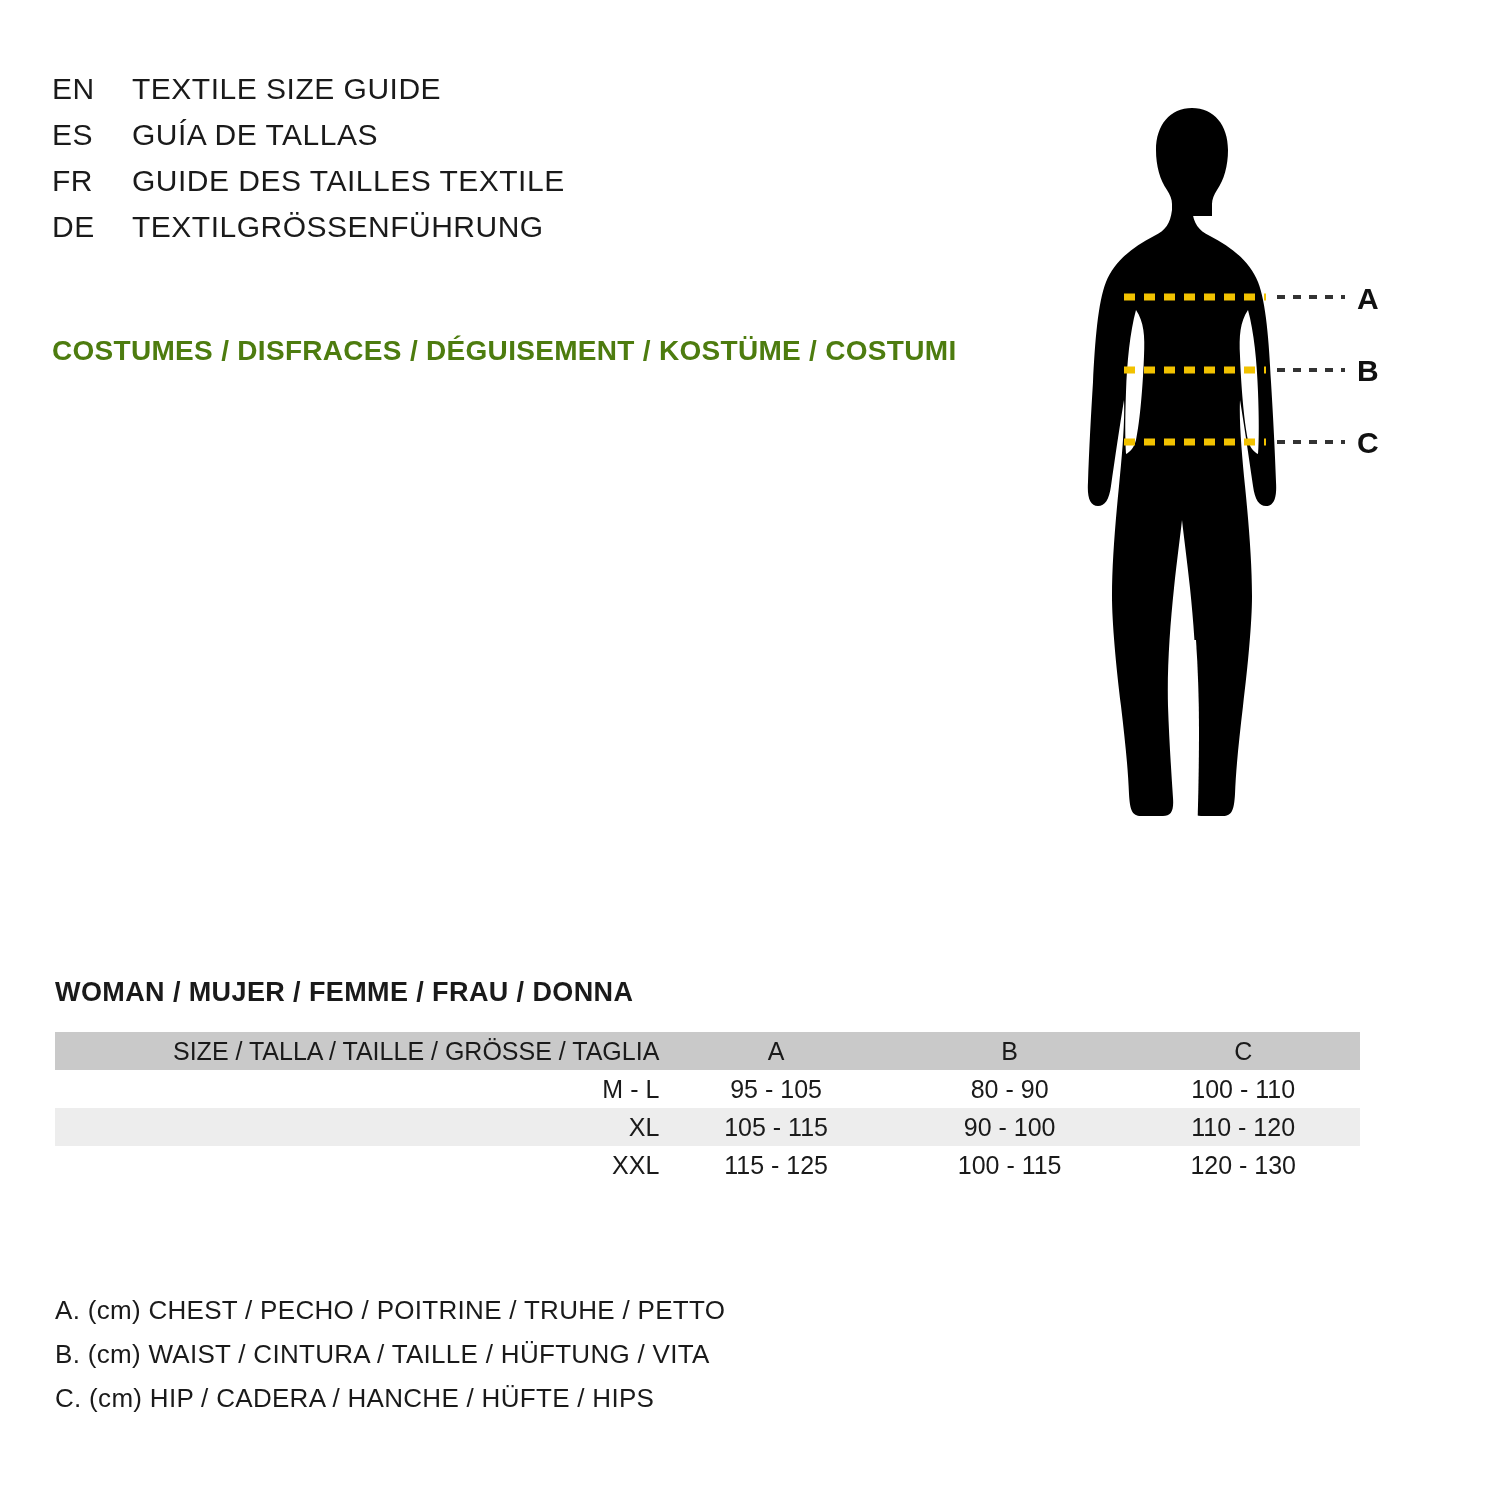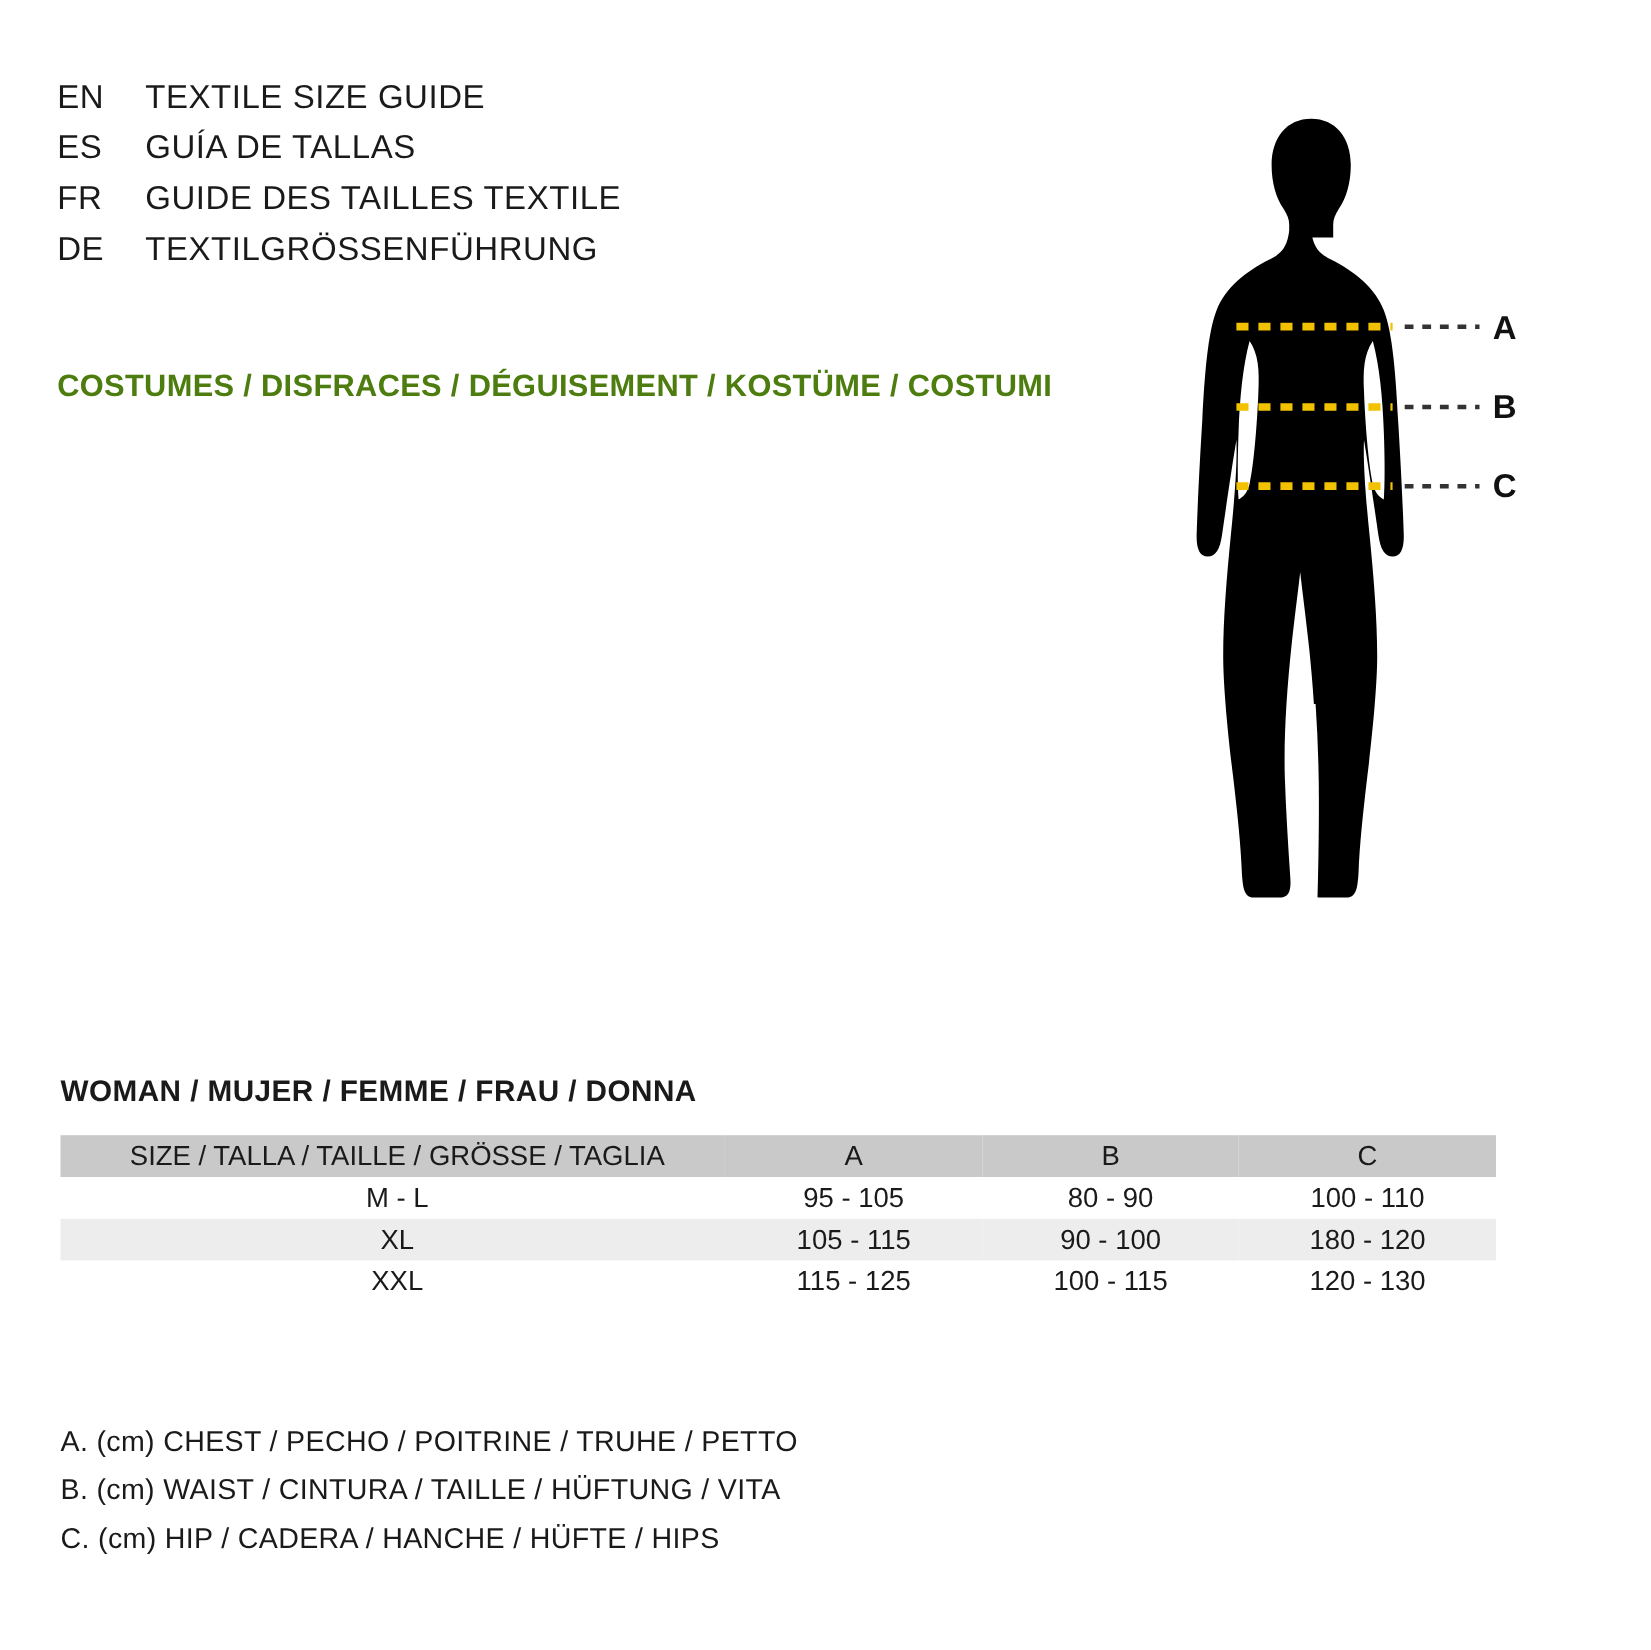--- a/index.html
+++ b/index.html
@@ -98,21 +98,21 @@
   table.size-table th,
   table.size-table td {
     padding: 0;
     height: 38px;
     font-weight: normal;
     text-align: center;
     vertical-align: middle;
   }
   table.size-table th.col-size,
   table.size-table td.col-size {
-    text-align: center;
+    text-align: right;
     padding-left: 8px;
     width: 600px;
   }
   table.size-table thead tr {
     background: #c9c9c9;
   }
   table.size-table tbody tr:nth-child(odd) {
     background: #ffffff;
   }
   table.size-table tbody tr:nth-child(even) {
@@ -263,21 +263,21 @@
     <tr>
       <td class="col-size">M - L</td>
       <td class="col-a">95 - 105</td>
       <td class="col-b">80 - 90</td>
       <td class="col-c">100 - 110</td>
     </tr>
     <tr>
       <td class="col-size">XL</td>
       <td class="col-a">105 - 115</td>
       <td class="col-b">90 - 100</td>
-      <td class="col-c">180 - 120</td>
+      <td class="col-c">110 - 120</td>
     </tr>
     <tr>
       <td class="col-size">XXL</td>
       <td class="col-a">115 - 125</td>
       <td class="col-b">100 - 115</td>
       <td class="col-c">120 - 130</td>
     </tr>
   </tbody>
 </table>
 

